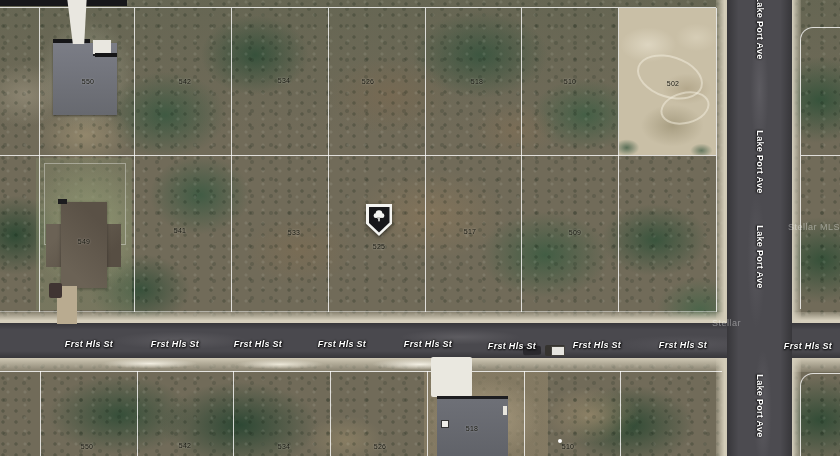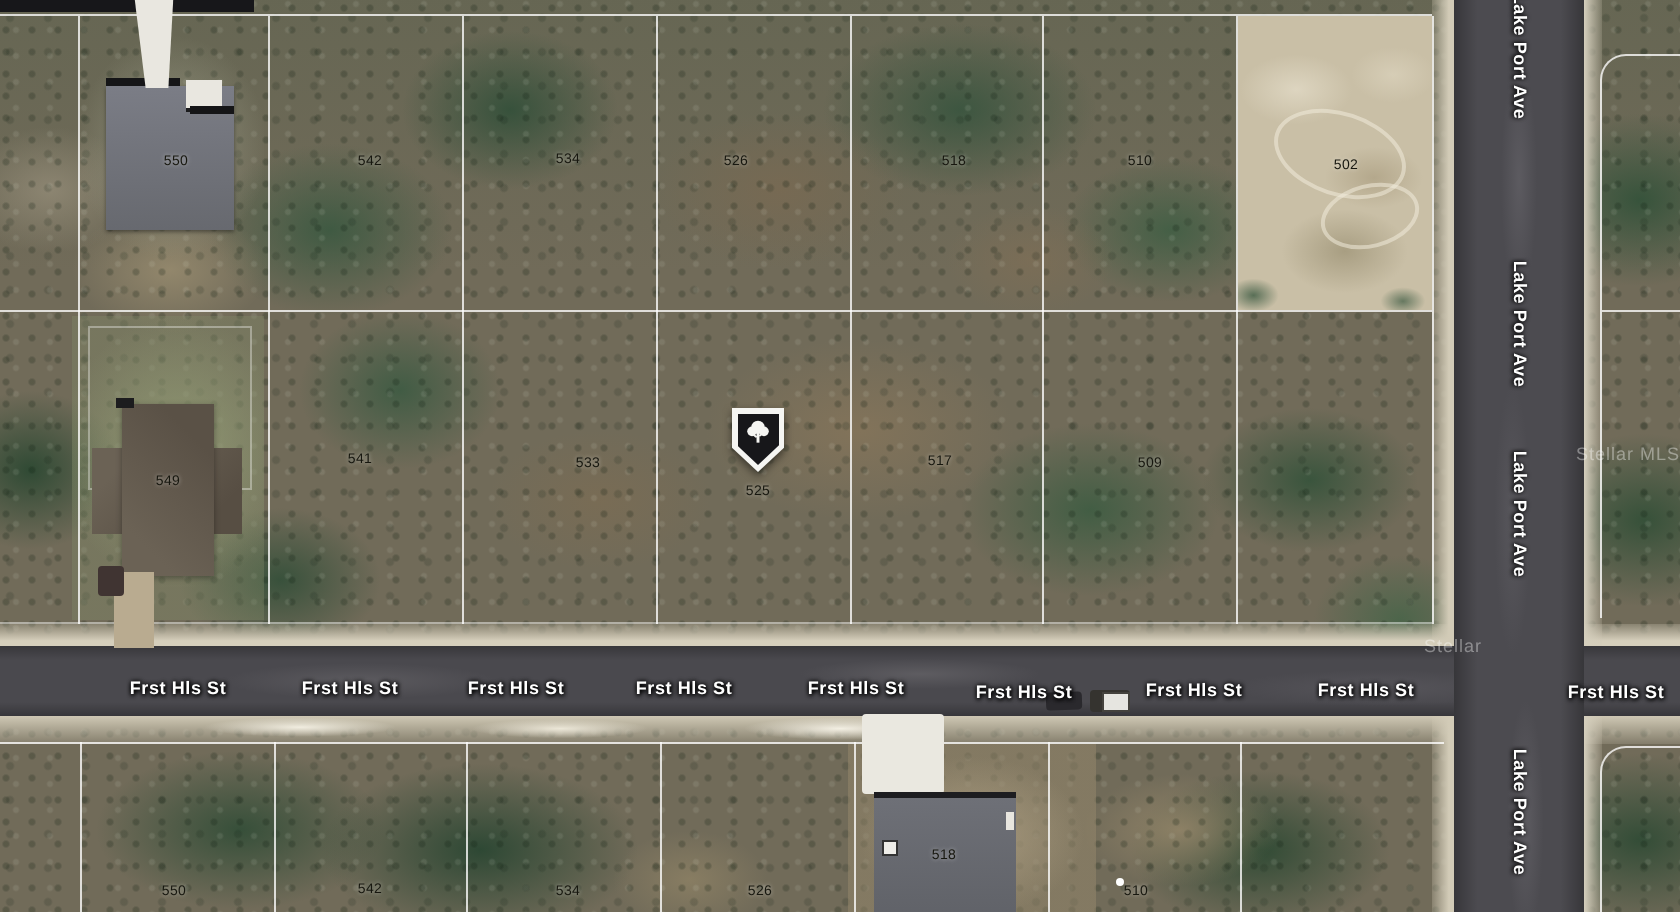--- a/index.html
+++ b/index.html
@@ -127,21 +127,21 @@
   .veh1{left:523px;top:346px;width:18px;height:9px;background:#2a292d;border-radius:2px;transform:rotate(-2deg);}
   .veh2{left:545px;top:345px;width:20px;height:11px;background:#35332f;border-radius:2px;}
   .veh2-box{left:551px;top:346px;width:12px;height:8px;background:#e6e5e0;border:1px solid #44423d;}
   .dot-w{left:558px;top:439px;width:4px;height:4px;background:#fff;border-radius:50%;}
   
   .lot{position:absolute;transform:translate(-50%,-50%);
     font-size:7px;line-height:7px;color:#17170f;letter-spacing:.2px;
     text-shadow:0 0 2px rgba(255,255,255,.5);white-space:nowrap;}
   .st-label{position:absolute;transform:translate(-50%,-50%);
     font-size:9px;font-weight:bold;color:#ffffff;letter-spacing:.3px;white-space:nowrap;
-    text-shadow:0 1px 2px rgba(0,0,0,.95),0 0 2px rgba(0,0,0,.8),1px 0 2px rgba(0,0,0,.8);}
+    text-shadow:0 1px 2px rgba(0,0,0,.95),0 0 2px rgba(0,0,0,.8),1px 0 2px rgba(0,0,0,.8);font-style:italic;}
   .ave-label{position:absolute;transform:translate(-50%,-50%) rotate(90deg);
     font-size:9px;font-weight:bold;color:#ffffff;letter-spacing:.3px;white-space:nowrap;
     text-shadow:0 1px 2px rgba(0,0,0,.95),0 0 2px rgba(0,0,0,.8);}
   .wm{position:absolute;color:rgba(255,255,255,.38);font-size:9px;letter-spacing:.5px;white-space:nowrap;}
   
   .marker{left:366px;top:204px;width:26px;height:32px;filter:drop-shadow(0 2px 2px rgba(0,0,0,.5));}
   .marker-outer{position:absolute;inset:0;background:#f5f5f2;
     clip-path:polygon(0 0,100% 0,100% 62%,50% 100%,0 62%);}
   .marker-inner{position:absolute;left:2.5px;top:2.5px;width:21px;height:26px;background:#17171a;
     clip-path:polygon(0 0,100% 0,100% 62%,50% 100%,0 62%);}

